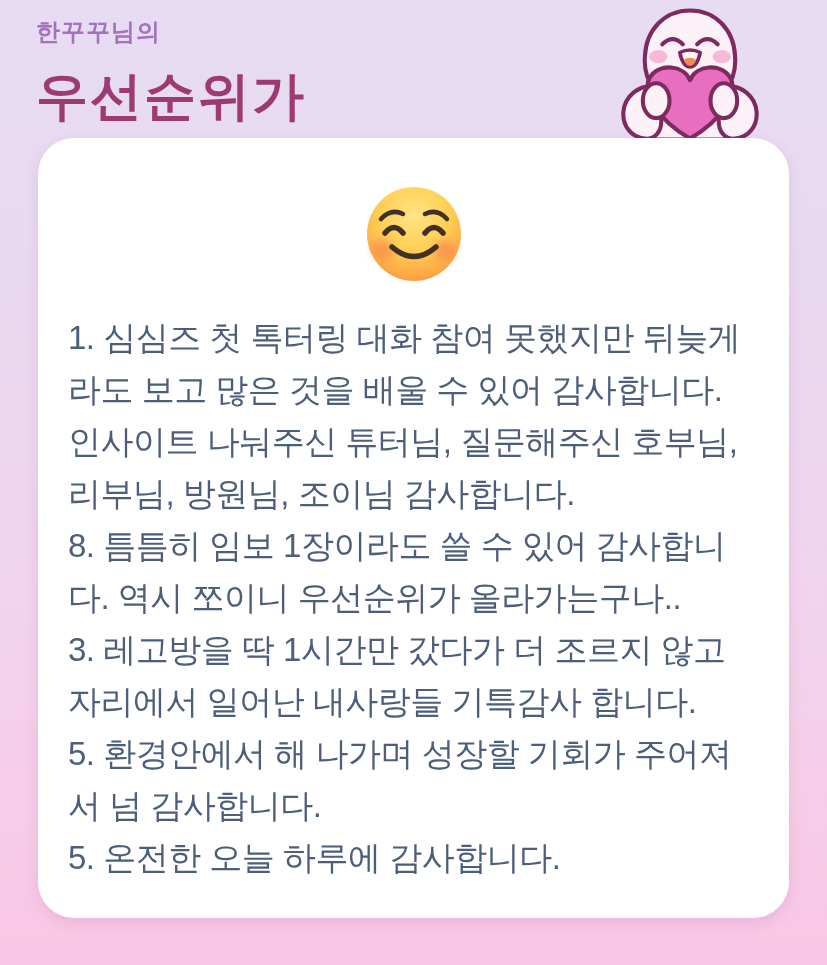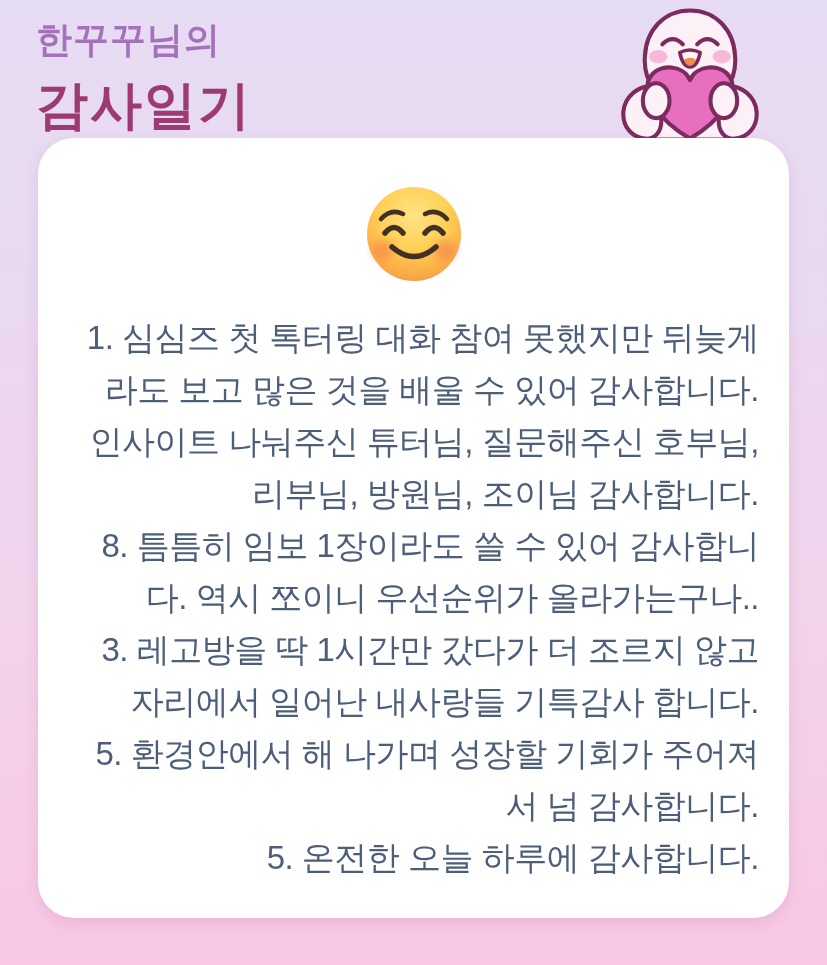--- a/index.html
+++ b/index.html
@@ -16,24 +16,24 @@
       var(--bg-top,#e6dcf3) 0%,
       #ead9f0 32%,
       #f2d3ec 64%,
       var(--bg-bottom,#f9c7e5) 100%);
   }
   .header{
     position:absolute;left:36px;top:16px;
     z-index:1;
   }
   .owner{
-    font-size:36px;font-weight:800;
+    font-size:24px;font-weight:800;
     color:var(--owner,#a471bb);
     letter-spacing:1px;
-    margin:0 0 6px 0;
+    margin:0 0 14px 0;
   }
   .title{
     font-size:52px;font-weight:900;
     color:var(--title,#9d3a73);
     letter-spacing:2px;
     margin:0;
   }
   .mascot{
     position:absolute;left:608px;top:6px;
     width:164px;height:134px;
@@ -54,32 +54,31 @@
     width:100px;height:100px;
     margin:46px auto 28px auto;
   }
   .entries{
     color:var(--text,#4d5e7b);
     font-size:33px;
     line-height:52px;
     letter-spacing:-0.5px;
     word-break:normal;
     overflow-wrap:break-word;
-    text-align:right;
   }
   .entries p{margin:0;}
 </style>
 </head>
 <body>
 
 <div class="stage">
 
   <div class="header">
     <p class="owner">한꾸꾸님의</p>
-    <p class="title">감사일기</p>
+    <p class="title">우선순위가</p>
   </div>
 
   <svg class="mascot" viewBox="0 0 160 130" xmlns="http://www.w3.org/2000/svg">
 
     <path d="M40 112 L40 132 M118 112 L118 132" stroke="#7d2b5e" stroke-width="3.5" fill="none"></path>
 
     <path d="M80 4 C105 4 123 23 124 49 C125 63 121 73 115 81 L115 130 L45 130 L45 81
              C39 73 35 63 36 49 C37 23 55 4 80 4 Z" fill="#fdf1f8" stroke="#7d2b5e" stroke-width="4" stroke-linejoin="round"></path>
 
     <path d="M46 78 C30 76 16 88 15 103 C14 118 24 128 36 129 C46 130 52 122 52 112 L52 86 Z" fill="#fdf1f8" stroke="#7d2b5e" stroke-width="4" stroke-linejoin="round"></path>

